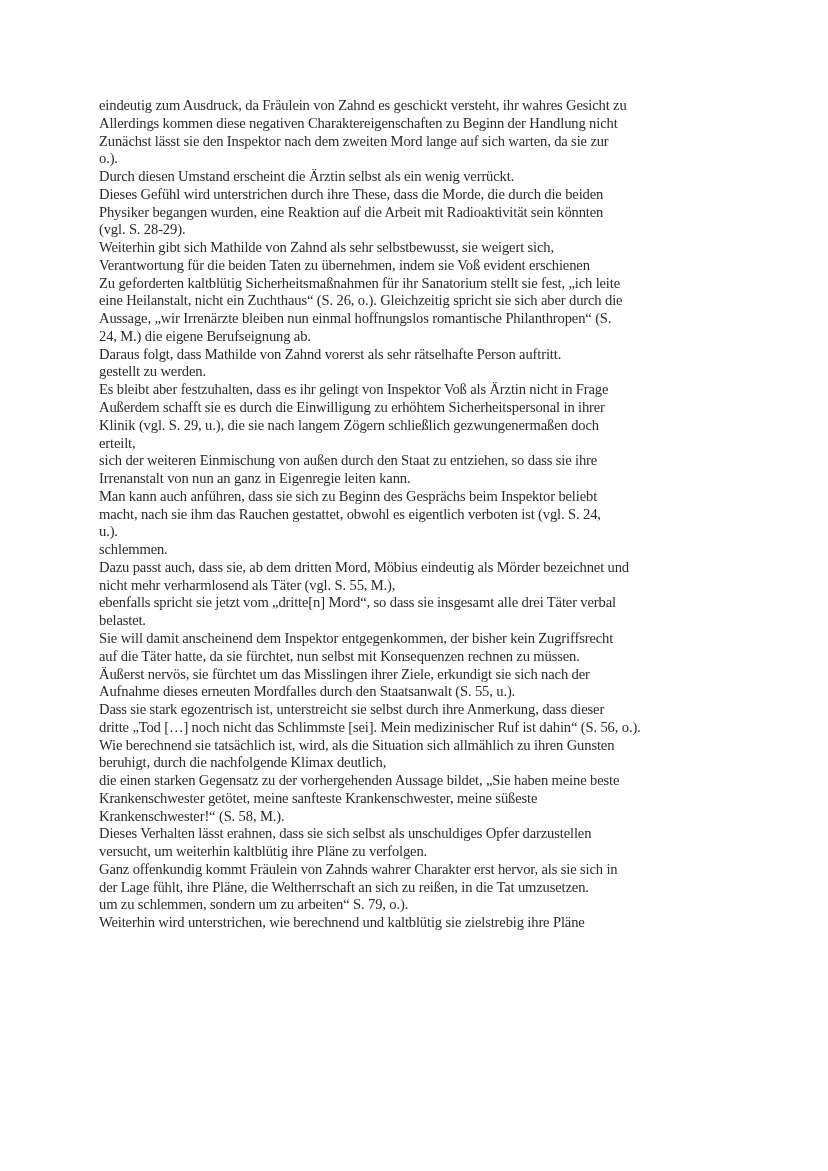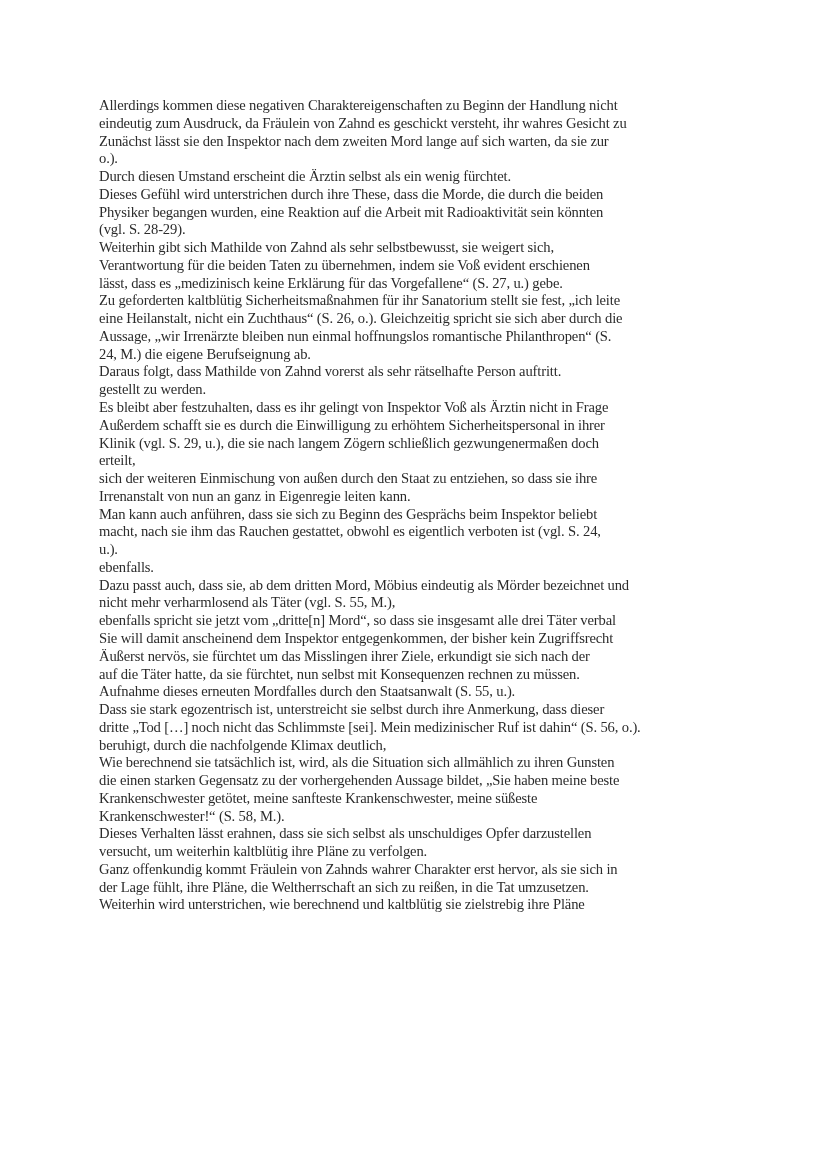--- a/index.html
+++ b/index.html
@@ -18,59 +18,60 @@
   .line {
     display: block;
     white-space: nowrap;
     height: 17.78px;
   }
 </style>
 </head>
 <body>
 
 <div class="page" id="page">
+    <span class="line">eindeutig zum Ausdruck, da Fräulein von Zahnd es geschickt versteht, ihr wahres Gesicht zu</span>
     <span class="line">Allerdings kommen diese negativen Charaktereigenschaften zu Beginn der Handlung nicht</span>
-    <span class="line">eindeutig zum Ausdruck, da Fräulein von Zahnd es geschickt versteht, ihr wahres Gesicht zu</span>
     <span class="line">Zunächst lässt sie den Inspektor nach dem zweiten Mord lange auf sich warten, da sie zur</span>
     <span class="line">o.).</span>
-    <span class="line">Durch diesen Umstand erscheint die Ärztin selbst als ein wenig fürchtet.</span>
+    <span class="line">Durch diesen Umstand erscheint die Ärztin selbst als ein wenig verrückt.</span>
     <span class="line">Dieses Gefühl wird unterstrichen durch ihre These, dass die Morde, die durch die beiden</span>
     <span class="line">Physiker begangen wurden, eine Reaktion auf die Arbeit mit Radioaktivität sein könnten</span>
     <span class="line">(vgl. S. 28-29).</span>
     <span class="line">Weiterhin gibt sich Mathilde von Zahnd als sehr selbstbewusst, sie weigert sich,</span>
     <span class="line">Verantwortung für die beiden Taten zu übernehmen, indem sie Voß evident erschienen</span>
-    <span class="line">lässt, dass es „medizinisch keine Erklärung für das Vorgefallene“ (S. 27, u.) gebe.</span>
     <span class="line">Zu geforderten kaltblütig Sicherheitsmaßnahmen für ihr Sanatorium stellt sie fest, „ich leite</span>
     <span class="line">eine Heilanstalt, nicht ein Zuchthaus“ (S. 26, o.). Gleichzeitig spricht sie sich aber durch die</span>
     <span class="line">Aussage, „wir Irrenärzte bleiben nun einmal hoffnungslos romantische Philanthropen“ (S.</span>
     <span class="line">24, M.) die eigene Berufseignung ab.</span>
     <span class="line">Daraus folgt, dass Mathilde von Zahnd vorerst als sehr rätselhafte Person auftritt.</span>
     <span class="line">gestellt zu werden.</span>
     <span class="line">Es bleibt aber festzuhalten, dass es ihr gelingt von Inspektor Voß als Ärztin nicht in Frage</span>
     <span class="line">Außerdem schafft sie es durch die Einwilligung zu erhöhtem Sicherheitspersonal in ihrer</span>
     <span class="line">Klinik (vgl. S. 29, u.), die sie nach langem Zögern schließlich gezwungenermaßen doch</span>
     <span class="line">erteilt,</span>
     <span class="line">sich der weiteren Einmischung von außen durch den Staat zu entziehen, so dass sie ihre</span>
     <span class="line">Irrenanstalt von nun an ganz in Eigenregie leiten kann.</span>
     <span class="line">Man kann auch anführen, dass sie sich zu Beginn des Gesprächs beim Inspektor beliebt</span>
     <span class="line">macht, nach sie ihm das Rauchen gestattet, obwohl es eigentlich verboten ist (vgl. S. 24,</span>
     <span class="line">u.).</span>
-    <span class="line">ebenfalls.</span>
+    <span class="line">schlemmen.</span>
     <span class="line">Dazu passt auch, dass sie, ab dem dritten Mord, Möbius eindeutig als Mörder bezeichnet und</span>
     <span class="line">nicht mehr verharmlosend als Täter (vgl. S. 55, M.),</span>
     <span class="line">ebenfalls spricht sie jetzt vom „dritte[n] Mord“, so dass sie insgesamt alle drei Täter verbal</span>
+    <span class="line">belastet.</span>
     <span class="line">Sie will damit anscheinend dem Inspektor entgegenkommen, der bisher kein Zugriffsrecht</span>
+    <span class="line">auf die Täter hatte, da sie fürchtet, nun selbst mit Konsequenzen rechnen zu müssen.</span>
     <span class="line">Äußerst nervös, sie fürchtet um das Misslingen ihrer Ziele, erkundigt sie sich nach der</span>
-    <span class="line">auf die Täter hatte, da sie fürchtet, nun selbst mit Konsequenzen rechnen zu müssen.</span>
     <span class="line">Aufnahme dieses erneuten Mordfalles durch den Staatsanwalt (S. 55, u.).</span>
     <span class="line">Dass sie stark egozentrisch ist, unterstreicht sie selbst durch ihre Anmerkung, dass dieser</span>
     <span class="line">dritte „Tod […] noch nicht das Schlimmste [sei]. Mein medizinischer Ruf ist dahin“ (S. 56, o.).</span>
+    <span class="line">Wie berechnend sie tatsächlich ist, wird, als die Situation sich allmählich zu ihren Gunsten</span>
     <span class="line">beruhigt, durch die nachfolgende Klimax deutlich,</span>
-    <span class="line">Wie berechnend sie tatsächlich ist, wird, als die Situation sich allmählich zu ihren Gunsten</span>
     <span class="line">die einen starken Gegensatz zu der vorhergehenden Aussage bildet, „Sie haben meine beste</span>
     <span class="line">Krankenschwester getötet, meine sanfteste Krankenschwester, meine süßeste</span>
     <span class="line">Krankenschwester!“ (S. 58, M.).</span>
     <span class="line">Dieses Verhalten lässt erahnen, dass sie sich selbst als unschuldiges Opfer darzustellen</span>
     <span class="line">versucht, um weiterhin kaltblütig ihre Pläne zu verfolgen.</span>
     <span class="line">Ganz offenkundig kommt Fräulein von Zahnds wahrer Charakter erst hervor, als sie sich in</span>
     <span class="line">der Lage fühlt, ihre Pläne, die Weltherrschaft an sich zu reißen, in die Tat umzusetzen.</span>
+    <span class="line">um zu schlemmen, sondern um zu arbeiten“ S. 79, o.).</span>
     <span class="line">Weiterhin wird unterstrichen, wie berechnend und kaltblütig sie zielstrebig ihre Pläne</span>
   </div>
 
 </body></html>

